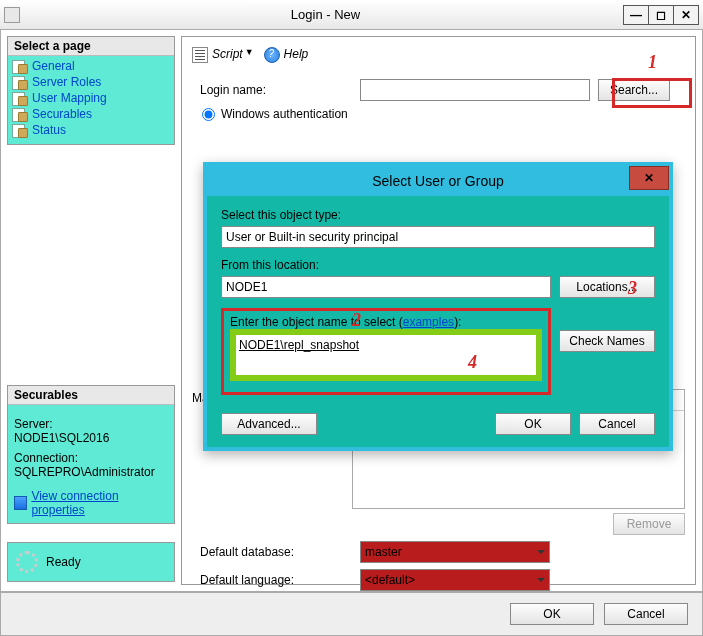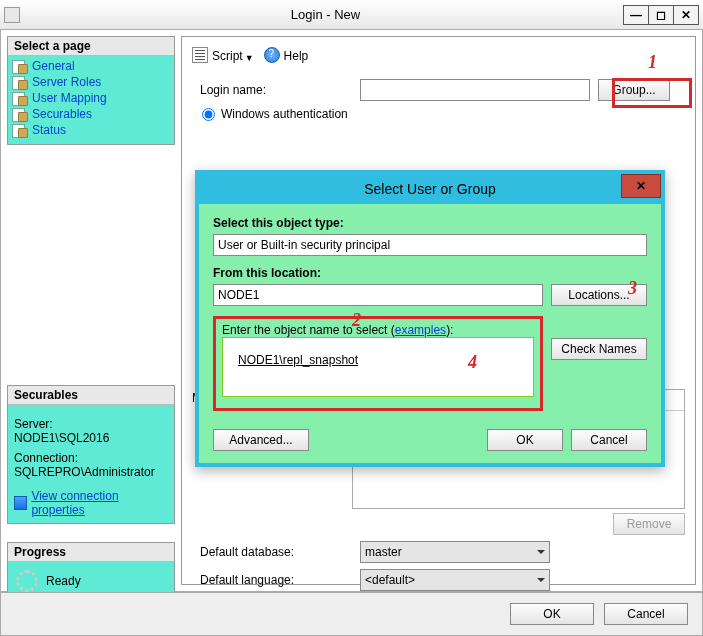--- a/index.html
+++ b/index.html
@@ -29,61 +29,61 @@
 .conn-panel .lbl { margin-top:6px; }
 .conn-panel .link { color:#0046cc; text-decoration:underline; cursor:pointer; display:flex; align-items:center; margin-top:10px; }
 .prop-icon{width:14px;height:14px;margin-right:4px;display:inline-block;background:linear-gradient(#4aa3ff,#1a6fe0);border:1px solid #145bb0;}
 
 .progress-panel .body { padding:8px; display:flex; align-items:center; }
 .spinner { width:22px; height:22px; border:3px dotted #ccc; border-radius:50%; margin-right:8px; }
 
 
 .content { position:absolute; left:180px; top:6px; right:6px; bottom:6px; border:1px solid #999; background:#fff; padding:6px 10px 6px 10px; }
 .toolbar { display:flex; align-items:center; padding:4px 0 10px 0; }
-.toolbar .tbtn { display:flex; align-items:flex-end; margin-right:10px; cursor:pointer; }
+.toolbar .tbtn { display:flex; align-items:flex-start; margin-right:10px; cursor:pointer;font-style:italic; }
 .tico{width:16px;height:16px;margin-right:4px;display:inline-block;}
 .script-ico{background:#fff;border:1px solid #888;position:relative;}
 .script-ico::after{content:"";position:absolute;left:2px;top:2px;right:2px;bottom:2px;background:repeating-linear-gradient(#555 0 1px,transparent 1px 3px);}
 .drop{font-size:9px;margin-left:2px;}
 .help-ico{background:radial-gradient(#6cb6ff,#2a7fe0);border-radius:50%;border:1px solid #1a5fb0;position:relative;}
 .help-ico::after{content:"?";position:absolute;color:#fff;font-size:10px;left:4px;top:0;}
 
 .row { display:flex; align-items:center; margin:6px 8px; }
 .row .lab { width:160px; }
 .txt { border:1px solid #888; height:22px; padding:2px 4px; background:#fff; }
 .login-txt { width:230px; }
 .btn { border:1px solid #888; background:linear-gradient(#fdfdfd,#e4e4e4); height:22px; padding:0 10px; cursor:pointer; min-width:72px; }
 .search-btn{width:70px;}
 .radio { margin-right:6px; }
 
-.sel { border:1px solid #888; height:22px; padding:0 18px 0 4px; background:#e5e5e5; position:relative; display:inline-flex; align-items:center; width:190px; }
+.sel { border:1px solid #888; height:22px; padding:0 18px 0 4px; background:#b91c1c; position:relative; display:inline-flex; align-items:center; width:190px; }
 .sel::after{content:"";position:absolute;right:4px;top:8px;border:4px solid transparent;border-top-color:#333;}
 
 .mapped-area{display:flex;margin-top:2px;}
 .mapped-area .lab{width:160px;padding-top:2px;}
 .cred-box{flex:1;border:1px solid #aaa;height:120px;background:#fff;}
 .cred-head{display:flex;border-bottom:1px solid #ccc;}
 .cred-head div{padding:3px 6px;border-right:1px solid #ccc;color:#555;}
 .cred-head div:first-child{width:120px;}
 .remove-wrap{display:flex;justify-content:flex-end;margin-top:4px;}
 .remove-btn{color:#999;border-color:#bbb;width:70px;}
 
 
-.dialog { position:absolute; left:195px; top:162px; width:470px; background:#86efac; border:4px solid #30bde0; box-shadow:0 4px 12px rgba(0,0,0,.3);margin-top:8px; }
+.dialog { position:absolute; left:203px; top:162px; width:470px; background:#14b8a6; border:4px solid #30bde0; box-shadow:0 4px 12px rgba(0,0,0,.3); }
 .dlg-title { height:30px; background:#30bde0; display:flex; align-items:center; justify-content:center; position:relative; }
 .dlg-title span{font-size:14px;}
 .dlg-close{position:absolute;right:0;top:0;width:40px;height:24px;background:#c84b3f;border:1px solid #8a2e25;display:flex;align-items:center;justify-content:center;font-weight:bold;color:#000;cursor:pointer;}
 .dlg-body{padding:12px 14px;}
-.dlg-row{margin-bottom:4px;font-weight:bold;}
+.dlg-row{margin-bottom:4px;}
 .dlg-row .lab2{font-size:12px;margin-bottom:2px;display:block;}
 .dlg-line{display:flex;gap:8px;margin-bottom:10px;}
 .dlg-txt{flex:1;border:1px solid #888;height:22px;padding:2px 4px;background:#fff;}
 .dlg-btn{border:1px solid #888;background:linear-gradient(#fdfdfd,#e4e4e4);height:22px;width:96px;cursor:pointer;}
 .obj-name-wrap{border:3px solid #d62828;padding:4px 6px 8px 6px;margin-bottom:8px;}
-.obj-textarea{width:100%;height:60px;border:1px solid #84cc16;padding:15px;resize:none;font-family:inherit;font-size:12px;text-decoration:underline;}
+.obj-textarea{width:100%;height:52px;border:6px solid #84cc16;padding:3px;resize:none;font-family:inherit;font-size:12px;text-decoration:underline;}
 .dlg-footer{display:flex;gap:8px;align-items:center;}
 .dlg-footer .spacer{flex:1;}
 .adv-btn{width:96px;}
 
 
 .bottombar{position:absolute;left:0;right:0;bottom:0;height:44px;border:1px solid #aaa;border-top:1px solid #aaa;background:#eee;display:flex;align-items:center;justify-content:flex-end;padding:0 14px;gap:10px;}
 .bottombar .btn{width:84px;}
 
 
 .ann{position:absolute;color:#d62828;font-style:italic;font-size:18px;font-weight:bold;font-family:"Times New Roman",serif;pointer-events:none;}
@@ -139,21 +139,20 @@
         <div class="lbl">Connection:</div>
         <div>SQLREPRO\Administrator</div>
         <div class="link">
           <span class="prop-icon"></span>
           <span>View connection properties</span>
         </div>
       </div>
     </div>
 
     <div class="panel progress-panel">
-      <div class="panel-header">Progress</div>
       <div class="body">
         <span class="spinner"></span>
         <span>Ready</span>
       </div>
     </div>
   </div>
 
   <div class="content">
     <div class="toolbar">
       <div class="tbtn">
@@ -164,21 +163,21 @@
       <div class="tbtn">
         <span class="tico help-ico"></span>
         <span>Help</span>
       </div>
     </div>
 
     <div class="row">
       <div class="lab">Login name:</div>
       <input class="txt login-txt" value="" style="">
       <span style="width:8px"></span>
-      <button class="btn search-btn">Group...</button>
+      <button class="btn search-btn">Search...</button>
     </div>
     <div class="row" style="margin-left:10px">
       <input type="radio" class="radio" checked="" style="">
       <span>Windows authentication</span>
     </div>
 
     <div style="height:260px"></div>
 
     <div class="mapped-area">
       <div class="lab">Mapped Credentials</div>

